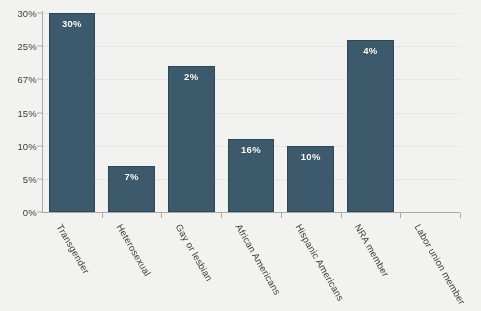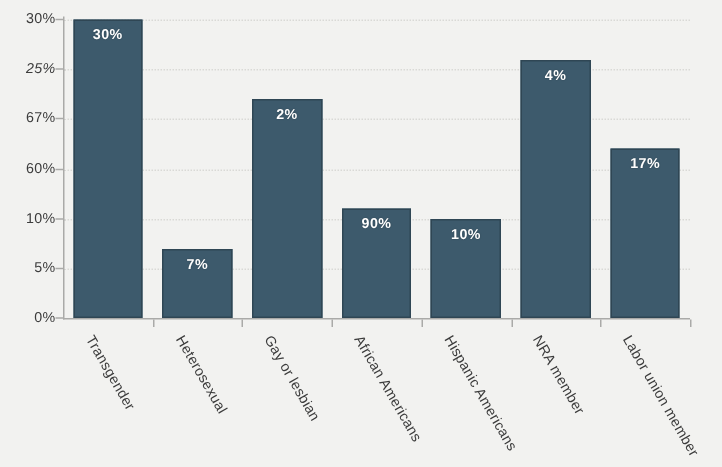--- a/index.html
+++ b/index.html
@@ -171,50 +171,47 @@
       <div class="bar" title="Transgender 30%" style="left: 6.56857px; width: 46.5771px; height: 199px;">
         <div class="bar-value">30%</div>
       </div>
       <div class="bar" title="Heterosexual 7%" style="left: 66.2829px; width: 46.5771px; height: 46.4333px;">
         <div class="bar-value">7%</div>
       </div>
       <div class="bar" title="Gay or lesbian 22%" style="left: 125.997px; width: 46.5771px; height: 145.933px;">
         <div class="bar-value">2%</div>
       </div>
       <div class="bar" title="African Americans 11%" style="left: 185.711px; width: 46.5771px; height: 72.9667px;">
-        <div class="bar-value">90%</div>
+        <div class="bar-value">16%</div>
       </div>
       <div class="bar" title="Hispanic Americans 10%" style="left: 245.426px; width: 46.5771px; height: 66.3333px;">
         <div class="bar-value">10%</div>
       </div>
       <div class="bar" title="NRA member 26%" style="left: 305.14px; width: 46.5771px; height: 172.467px;">
         <div class="bar-value">4%</div>
-      </div>
-      <div class="bar" title="Labor union member 17%" style="left: 364.854px; width: 46.5771px; height: 112.767px;">
-        <div class="bar-value">17%</div>
       </div>
     </div>
 
   <div class="y-axis-line"></div>
   <div class="y-tick-marks" id="y-tick-marks">
       <div class="y-tick-mark" style="top: 199px;"></div>
       <div class="y-tick-mark" style="top: 165.833px;"></div>
       <div class="y-tick-mark" style="top: 132.667px;"></div>
       <div class="y-tick-mark" style="top: 99.5px;"></div>
       <div class="y-tick-mark" style="top: 66.3333px;"></div>
       <div class="y-tick-mark" style="top: 33.1667px;"></div>
       <div class="y-tick-mark" style="top: 0px;"></div>
     </div>
   <div class="y-tick-labels" id="y-tick-labels">
       <div class="y-tick-label" style="top: 199px;">0%</div>
       <div class="y-tick-label" style="top: 165.833px;">5%</div>
       <div class="y-tick-label" style="top: 132.667px;">10%</div>
-      <div class="y-tick-label" style="top: 99.5px;">60%</div>
+      <div class="y-tick-label" style="top: 99.5px;">15%</div>
       <div class="y-tick-label" style="top: 66.3333px;">67%</div>
-      <div class="y-tick-label" style="top: 33.1667px; font-style: italic;">25%</div>
+      <div class="y-tick-label" style="top: 33.1667px;">25%</div>
       <div class="y-tick-label" style="top: 0px;">30%</div>
     </div>
 
   <div class="x-axis-line"></div>
   <div id="x-tick-marks">
       <div class="x-tick-mark" style="left: 101.714px;"></div>
       <div class="x-tick-mark" style="left: 161.429px;"></div>
       <div class="x-tick-mark" style="left: 221.143px;"></div>
       <div class="x-tick-mark" style="left: 280.857px;"></div>
       <div class="x-tick-mark" style="left: 340.571px;"></div>

